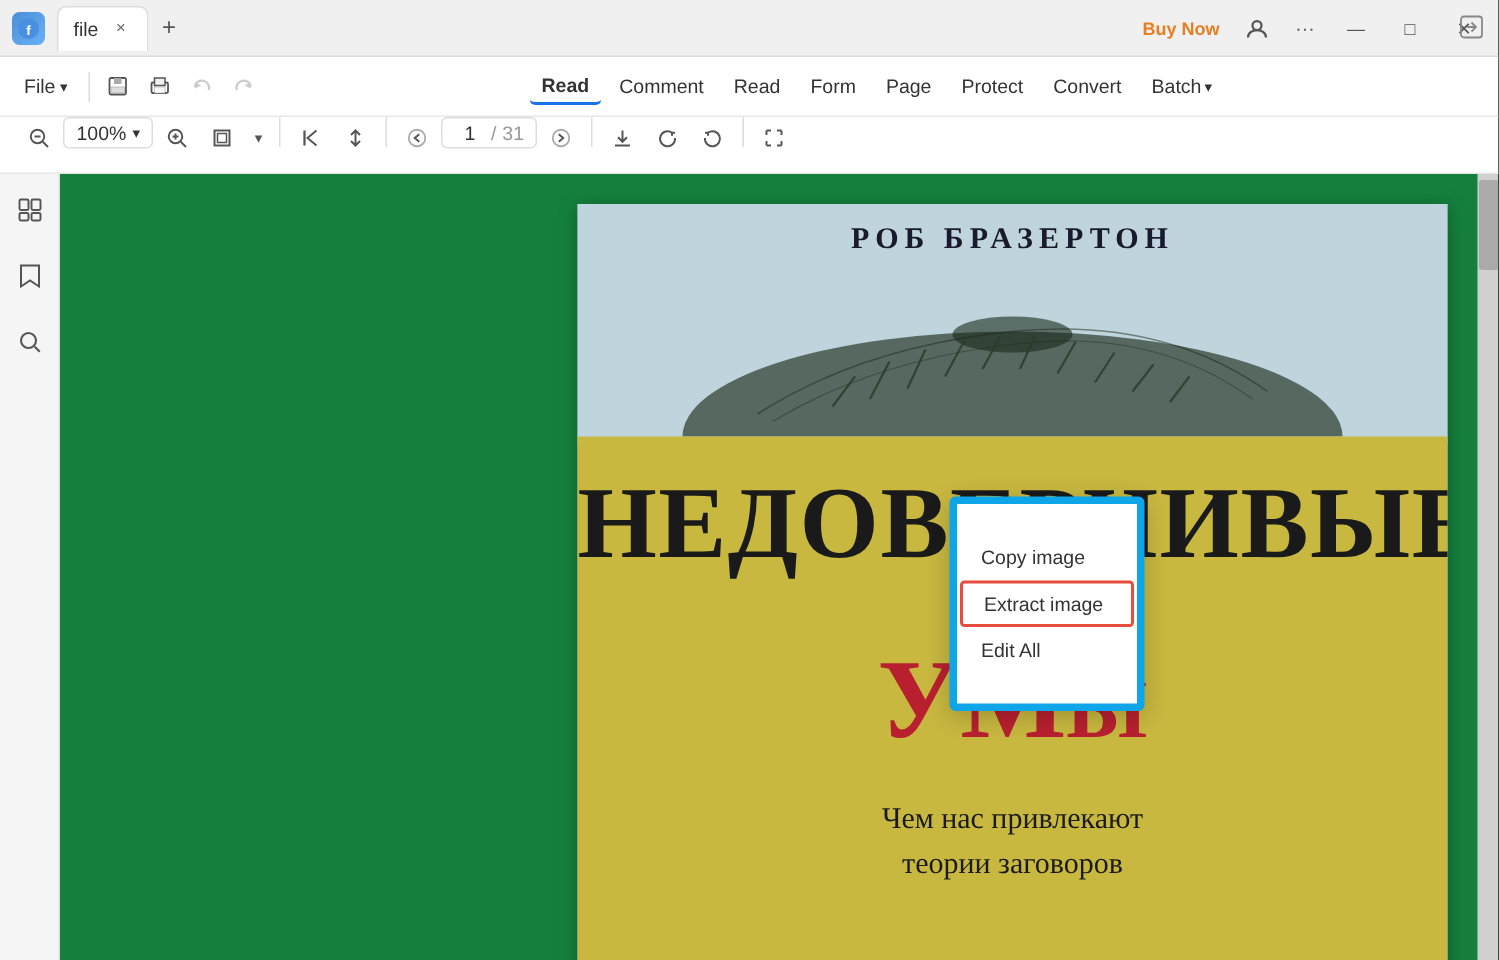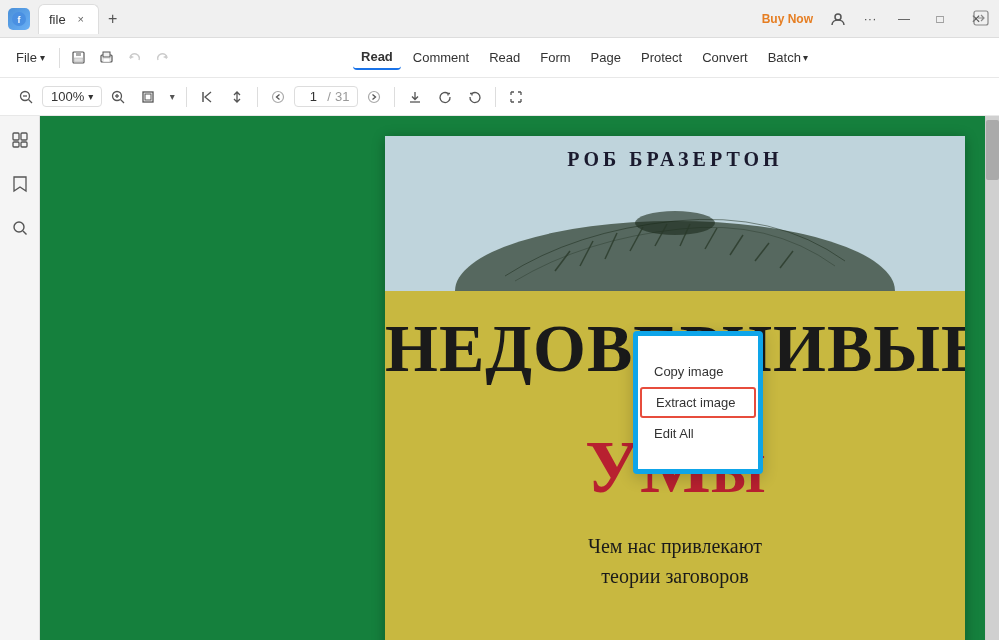--- a/index.html
+++ b/index.html
@@ -132,21 +132,21 @@
       height: 20px;
       background: #ddd;
       margin: 0 4px;
     }
 
     
     .toolbar {
       background: white;
       height: 38px;
       display: flex;
-      align-items: center;
+      align-items: flex-start;
       padding: 0 12px;
       border-bottom: 1px solid #e8e8e8;
       flex-shrink: 0;
       gap: 2px;
     }
     .toolbar-btn {
       width: 28px;
       height: 28px;
       display: flex;
       align-items: center;

